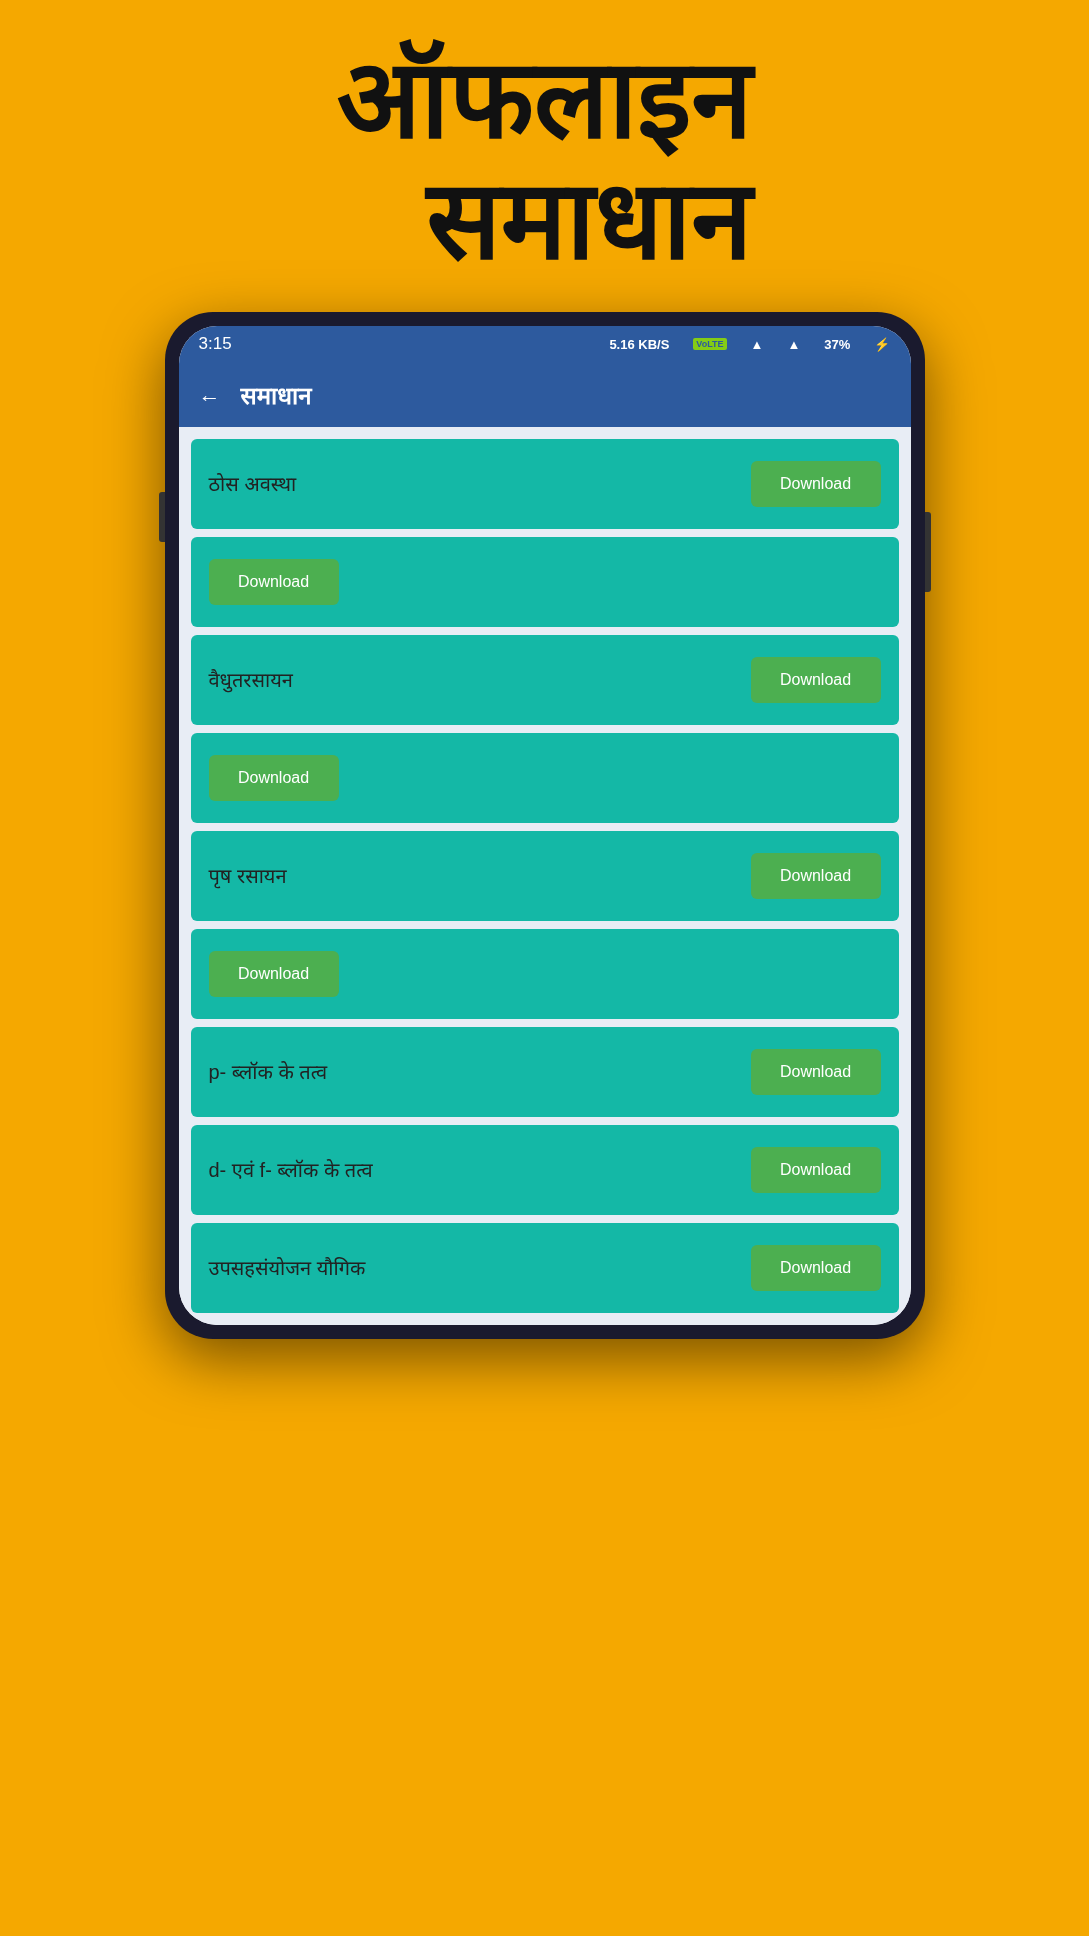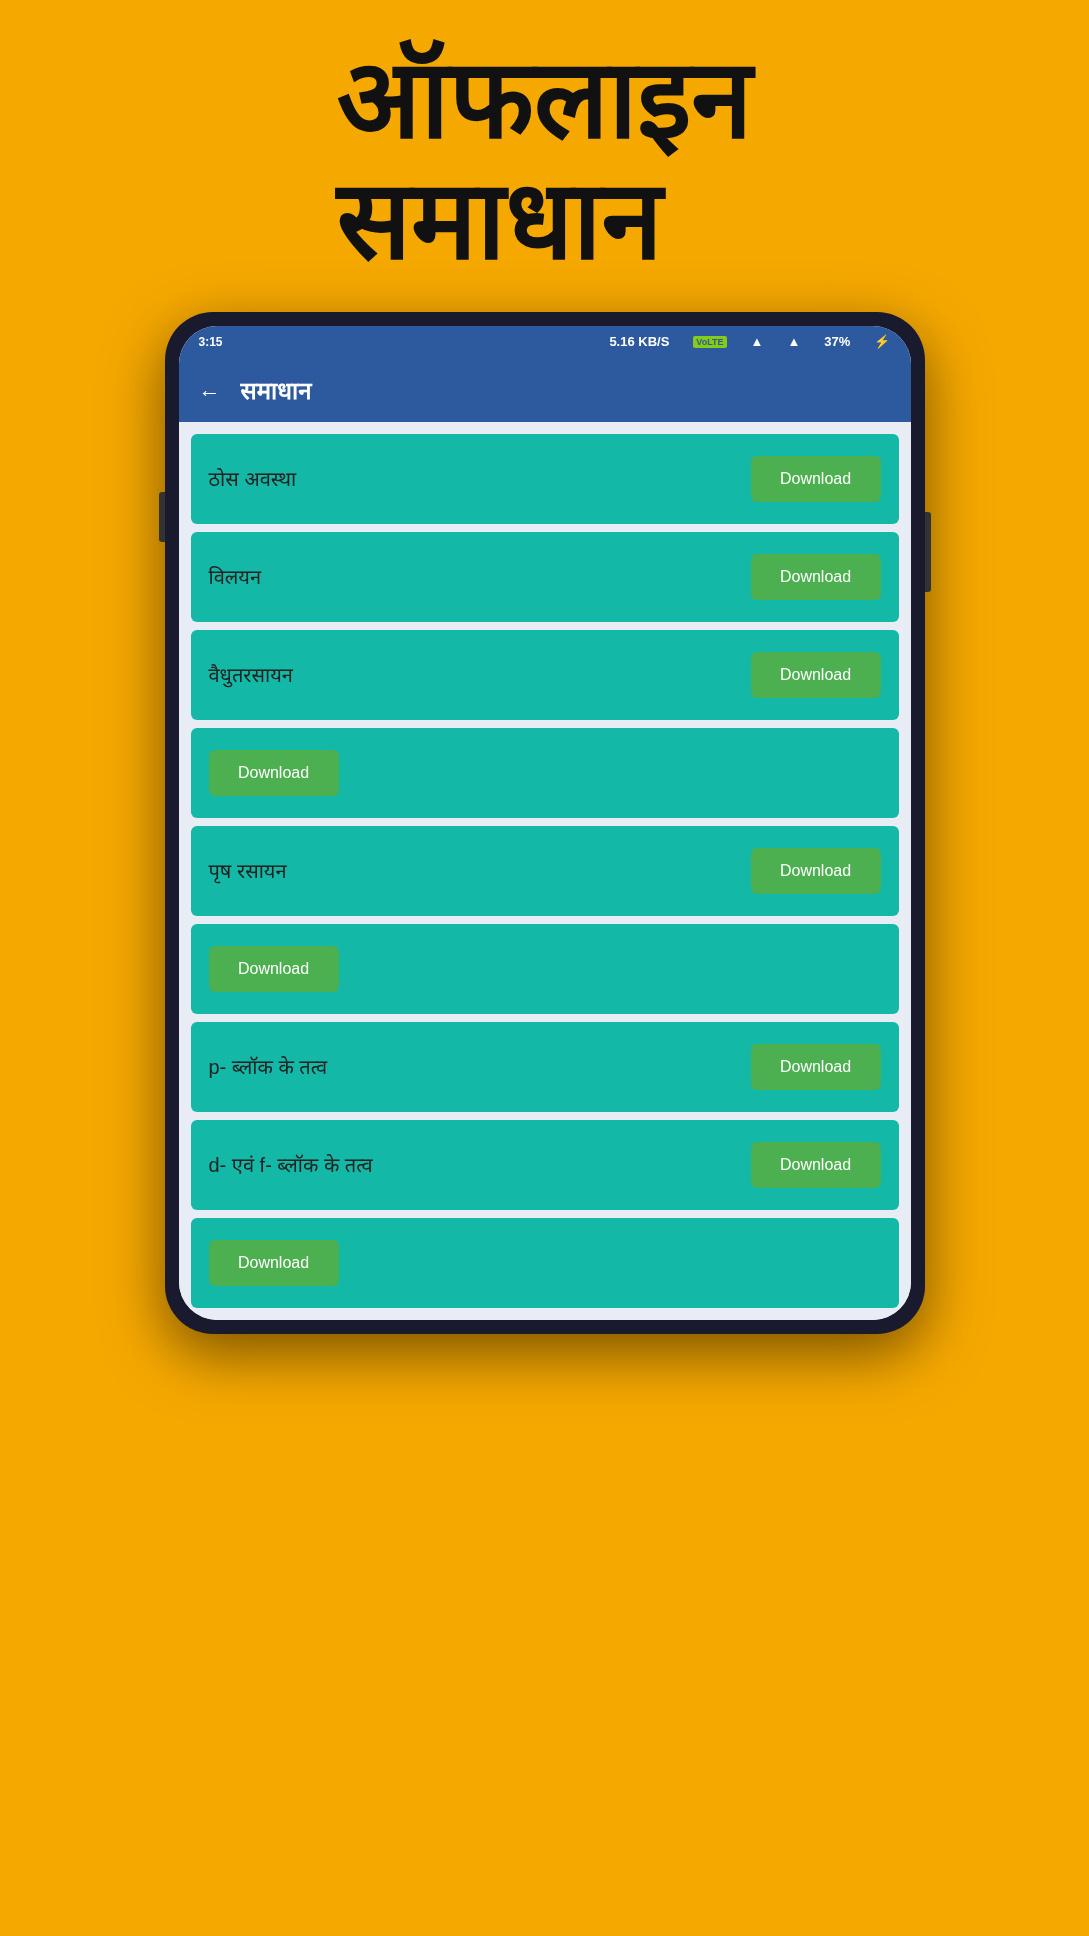--- a/index.html
+++ b/index.html
@@ -12,21 +12,21 @@
       flex-direction: column;
       align-items: center;
       font-family: 'Segoe UI', Arial, sans-serif;
       overflow: hidden;
     }
 
     .hero-text {
       color: #111;
       font-size: 110px;
       font-weight: 900;
-      text-align: left;
+      text-align: right;
       line-height: 1.1;
       padding: 40px 60px 30px 60px;
       font-family: serif;
     }
 
     .phone-wrapper {
       width: 760px;
       background: #1a1a2e;
       border-radius: 48px;
       padding: 14px;
@@ -46,22 +46,22 @@
       display: flex;
       justify-content: space-between;
       align-items: center;
       padding: 8px 20px;
       color: white;
       font-size: 15px;
       font-weight: 600;
     }
 
     .status-left {
-      font-size: 12px;
-      font-weight: 700;
+      font-size: 17px;
+      font-weight: 400;
     }
 
     .status-right {
       display: flex;
       align-items: center;
       gap: 24px;
       font-size: 13px;
     }
 
     .volte-badge {
@@ -187,21 +187,20 @@
       <span class="back-arrow">←</span>
       <span class="app-title">समाधान</span>
     </div>
 
     <div class="content" id="list-container">
     <div class="list-item">
           <span class="item-title">ठोस अवस्था</span>
           <button class="download-btn">Download</button>
         </div>
         <div class="list-item">
-          <span class="item-title">विलयन</span>
           <button class="download-btn">Download</button>
         </div>
         <div class="list-item">
           <span class="item-title">वैधुतरसायन</span>
           <button class="download-btn">Download</button>
         </div>
         <div class="list-item">
           <button class="download-btn">Download</button>
         </div>
         <div class="list-item">
@@ -213,18 +212,19 @@
         </div>
         <div class="list-item">
           <span class="item-title">p- ब्लॉक के तत्व</span>
           <button class="download-btn">Download</button>
         </div>
         <div class="list-item">
           <span class="item-title">d- एवं f- ब्लॉक के तत्व</span>
           <button class="download-btn">Download</button>
         </div>
         <div class="list-item">
+          <span class="item-title">उपसहसंयोजन यौगिक</span>
           <button class="download-btn">Download</button>
         </div>
       </div>
 
   </div>
 </div>
 
 </body></html>

